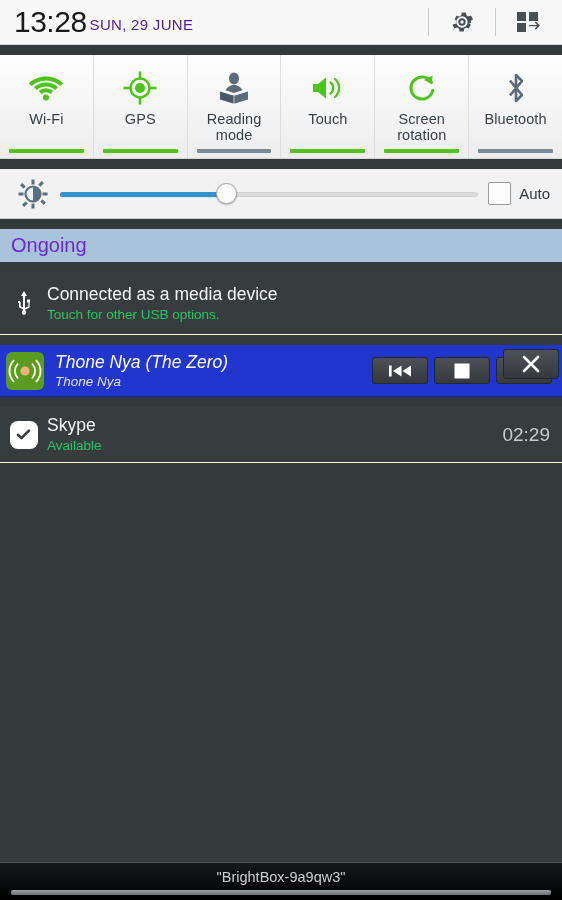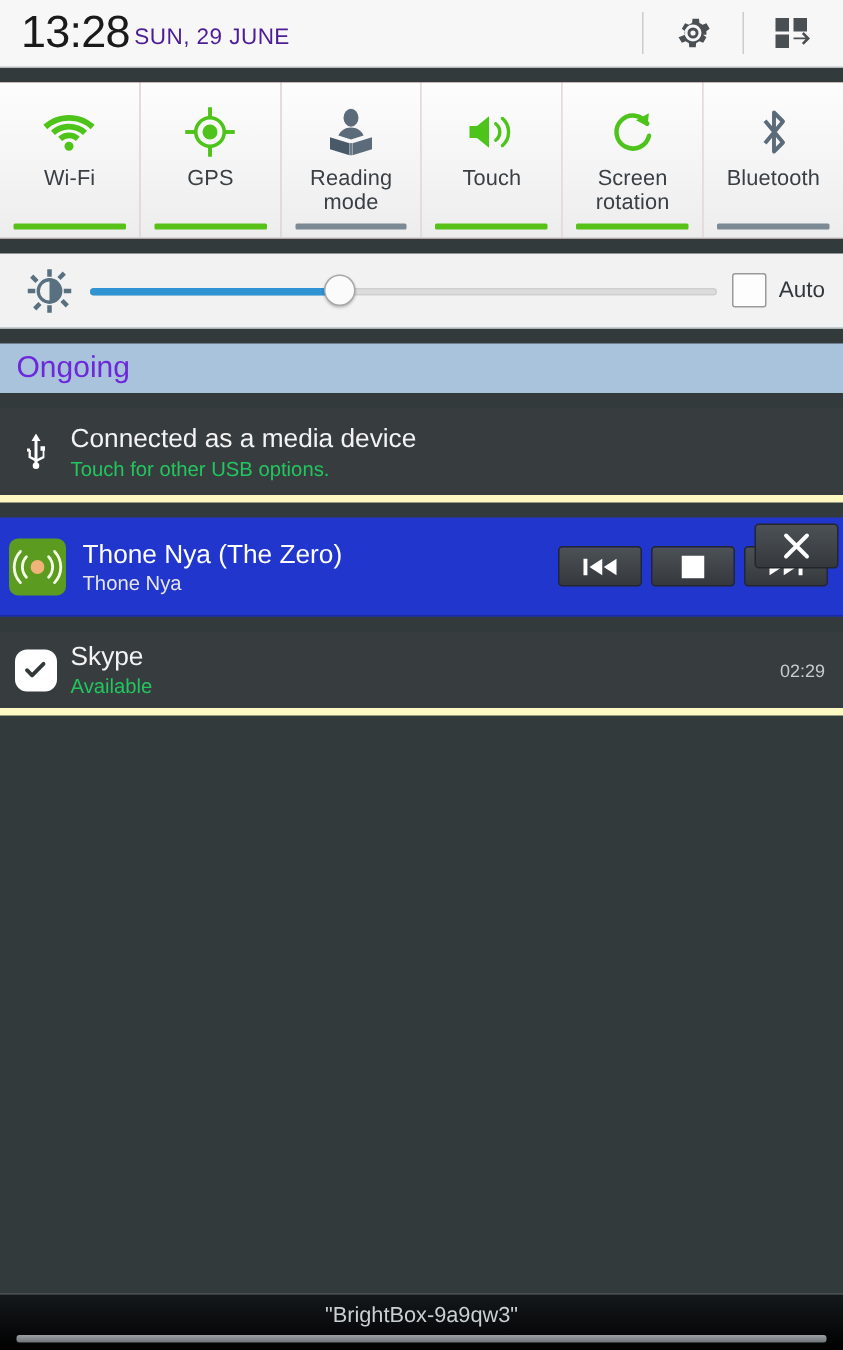--- a/index.html
+++ b/index.html
@@ -88,36 +88,37 @@
   
   .ongoing {
     height: 33px; background: #a9c3dd; display: flex; align-items: center;
     padding-left: 11px;
   }
   .ongoing span { font-size: 20px; color: #6d28d9; }
 
   
   .notif {
     position: relative; background: #373d3f;
-    border-bottom: 5px solid #fef9c3;
+    border-bottom: 1px solid #fef9c3;
     display: flex; align-items: center;
   }
   .notif.usb { height: 63px; }
   .notif-icon {
     width: 47px; display: flex; align-items: center; justify-content: center;
     flex: 0 0 47px;
   }
   .notif-text { flex: 1; }
   .n-title { font-size: 17.5px; color: #f3f3f3; line-height: 22px; }
   .n-sub { font-size: 13.5px; color: #22c55e; line-height: 18px; margin-top: 1px; }
 
   
   .notif.music {
-    height: 66px; background: #2036cc; border-bottom: 1px solid #1a2aa4;
+    height: 52px; background: #2036cc; border-bottom: 1px solid #1a2aa4;
     padding-left: 0;
+    font-style: italic;
   }
   .albumart {
     width: 38px; height: 38px; border-radius: 6px;
     background: #5b9b1f; margin-left: 6px; flex: 0 0 38px;
     display: flex; align-items: center; justify-content: center;
   }
   .music-meta { margin-left: 11px; flex: 1; }
   .m-title { font-size: 17.5px; color: #ffffff; line-height: 21px; }
   .m-artist { font-size: 13.5px; color: #e5e5e5; line-height: 17px; }
   .media-btns { display: flex; gap: 6px; margin-right: 10px; align-items: center; }
@@ -134,21 +135,21 @@
     border: 1px solid #23262a;
     display: flex; align-items: center; justify-content: center;
   }
 
   
   .notif.skype { height: 56px; }
   .skype-badge {
     width: 28px; height: 28px; border-radius: 8px; background: #ffffff;
     display: flex; align-items: center; justify-content: center;
   }
-  .n-time { font-size: 12px; color: #c6cbce; margin-right: 12px; }
+  .n-time { font-size: 19px; color: #c6cbce; margin-right: 12px; }
 
   
   .empty { flex: 1; background: #333a3c; }
   .bottombar {
     position: absolute; left: 0; right: 0; bottom: 0; height: 38px;
     background: linear-gradient(#15191b, #000000);
     border-top: 1px solid #4a5053;
     display: flex; flex-direction: column; align-items: center;
   }
   .ssid { font-size: 14.5px; color: #c9cfd2; margin-top: 6px; }

